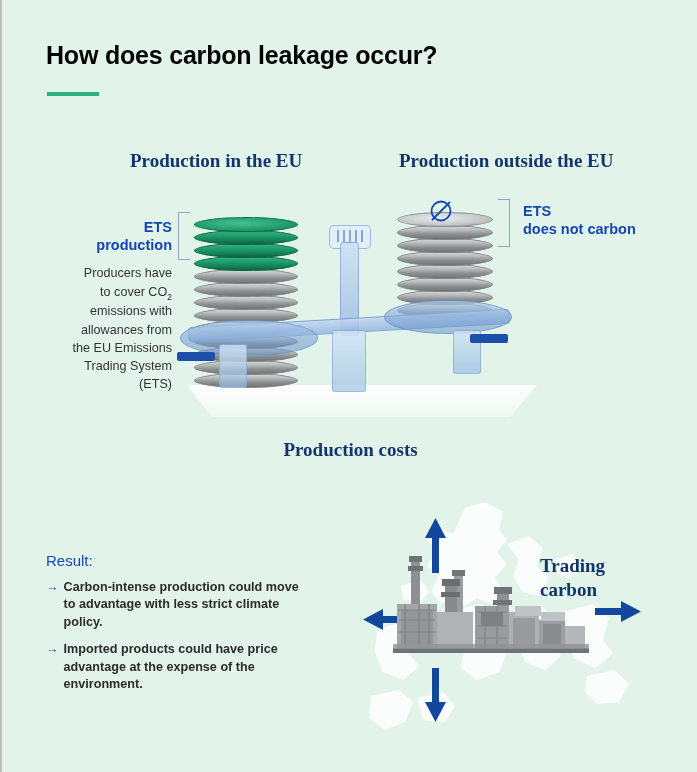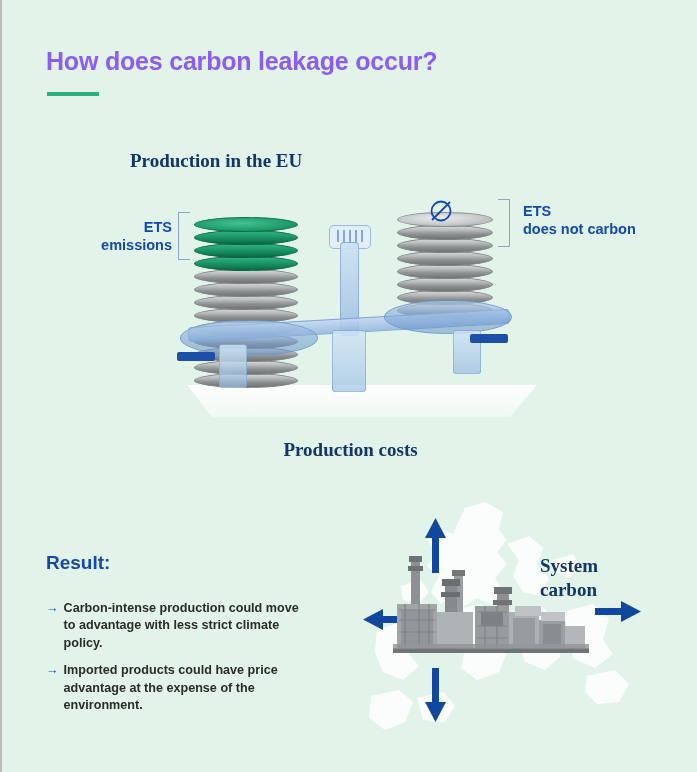--- a/index.html
+++ b/index.html
@@ -15,24 +15,24 @@
     border-left: 2px solid #b9bfbd;
     box-sizing: border-box;
     overflow: hidden;
     font-family: "Liberation Sans", sans-serif;
   }
 
   
   .title {
     position: absolute;
     left: 44px;
-    top: 47px;
+    top: 41px;
     font-size: 25px;
     font-weight: bold;
-    color: #8b5cf6;
+    color: #000000;
     letter-spacing: -0.2px;
   }
   .title-rule {
     position: absolute;
     left: 45px;
     top: 92px;
     width: 52px;
     height: 4px;
     background: #2ab07a;
   }
@@ -253,24 +253,24 @@
   }
 
   
   .result-block {
     position: absolute;
     left: 44px;
     top: 552px;
     width: 268px;
   }
   .result-title {
-    font-size: 19px;
-    font-weight: bold;
+    font-size: 15px;
+    font-weight: normal;
     color: #1447b4;
-    margin-bottom: 26px;
+    margin-bottom: 10px;
   }
   .result-item {
     display: flex;
     align-items: flex-start;
     font-size: 12.6px;
     font-weight: bold;
     color: #2b2b2b;
     line-height: 1.38;
     margin-bottom: 10px;
   }
@@ -304,20 +304,21 @@
 </style>
 </head>
 <body>
 
 <div class="canvas">
 
   <div class="title">How does carbon leakage occur?</div>
   <div class="title-rule"></div>
 
   <div class="col-head left">Production in the EU</div>
+  <div class="col-head right">Production outside the EU</div>
 
   <div class="scale-stage">
     <svg width="400" height="245" viewBox="0 0 400 245" xmlns="http://www.w3.org/2000/svg">
       <defs>
         <linearGradient id="platGrad" x1="0" y1="0" x2="0" y2="1">
           <stop offset="0%" stop-color="#ffffff" stop-opacity="0.95"></stop>
           <stop offset="100%" stop-color="#ffffff" stop-opacity="0.45"></stop>
         </linearGradient>
       </defs>
       <polygon points="25,200 375,200 348,232 50,232" fill="url(#platGrad)"></polygon>
@@ -372,21 +373,30 @@
     <svg width="30" height="30" viewBox="0 0 30 30" xmlns="http://www.w3.org/2000/svg">
       <circle cx="15" cy="15" r="9.5" fill="none" stroke="#1447b4" stroke-width="1.8"></circle>
       <line x1="6" y1="24" x2="24" y2="6" stroke="#1447b4" stroke-width="1.8"></line>
     </svg>
   </div>
 
   <div class="bracket-left"></div>
   <div class="ets-left">
     <div class="ets-title">
       <span>ETS</span><br>
-      <span>emissions</span>
+      <span>production</span>
+    </div>
+    <div class="ets-body">
+      <span>Producers have</span><br>
+      <span>to cover CO</span><sub>2</sub><br>
+      <span>emissions with</span><br>
+      <span>allowances from</span><br>
+      <span>the EU Emissions</span><br>
+      <span>Trading System</span><br>
+      <span>(ETS)</span>
     </div>
   </div>
 
   <div class="bracket-right"></div>
   <div class="ets-right">
     <span>ETS</span><br>
     <span>does not carbon</span>
   </div>
 
   <div class="costs-caption">Production costs</div>
@@ -473,17 +483,17 @@
           <path d="M120,112 L150,112 M120,126 L150,126 M120,138 L150,138 M128,106 L128,150 M140,106 L140,150"></path>
         </g>
 
         <rect x="36" y="148" width="196" height="5" fill="#6f7375"></rect>
         <rect x="36" y="144" width="196" height="5" fill="#909496" opacity="0.8"></rect>
       </g>
     </svg>
   </div>
 
   <div class="leak-label">
-    <span>System</span><br>
+    <span>Trading</span><br>
     <span>carbon</span>
   </div>
 
 </div>
 
 </body></html>

